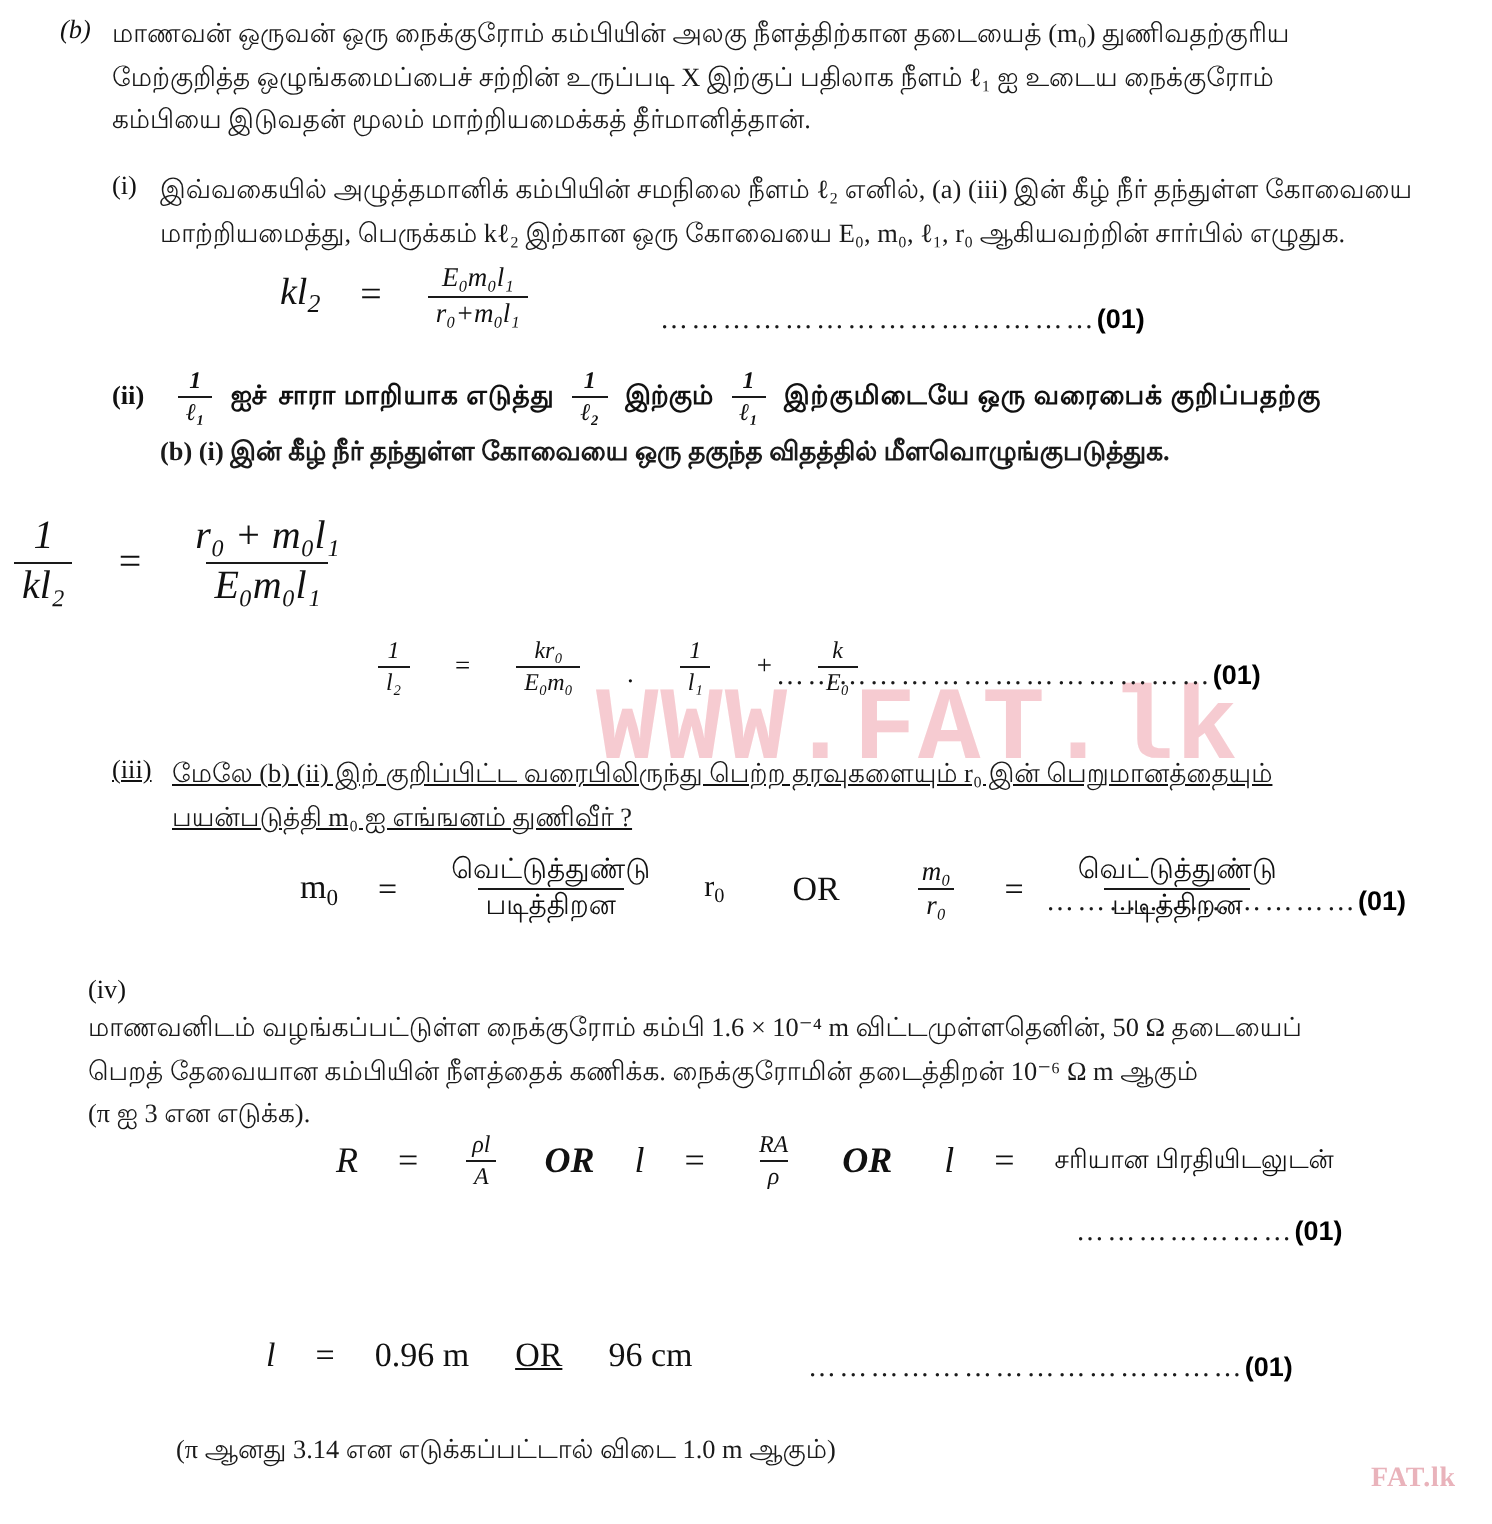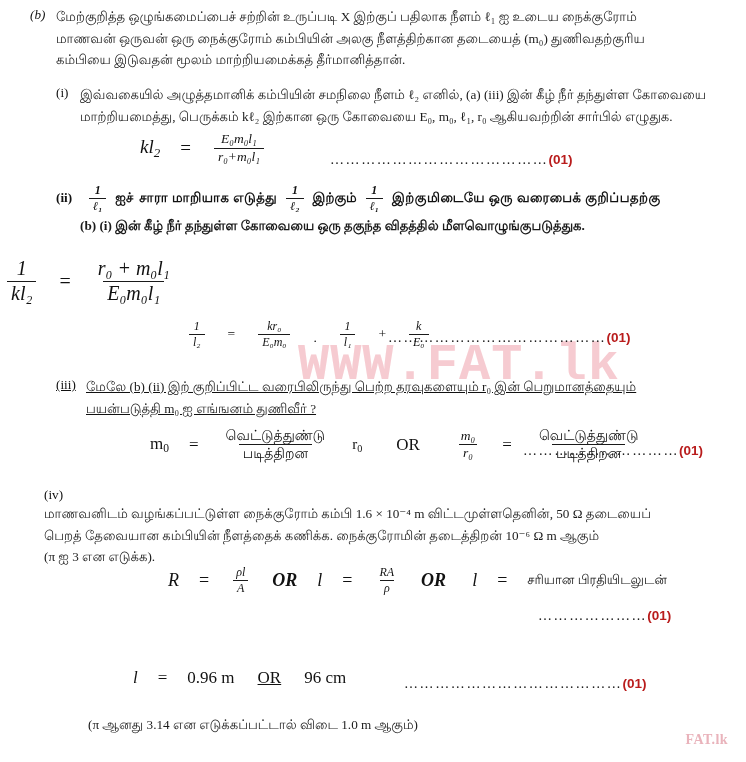--- a/index.html
+++ b/index.html
@@ -104,21 +104,21 @@
     font-family: "Liberation Serif", serif;
     font-size: 14px;
     letter-spacing: 1.6px;
     color: #1a1a1a;
     white-space: nowrap;
   }
   .mark {
     font-family: "Liberation Sans", sans-serif;
     font-weight: bold;
     font-size: 13.5px;
-    color: #b91c1c;
+    color: #000000;
     letter-spacing: 0;
   }
   .dotline { display: inline-flex; align-items: baseline; }
 
   .tam-inline { font-family: "Liberation Serif", serif; font-size: 13.2px; }
   .u { text-decoration: underline; }
 </style>
 </head>
 <body>
 
@@ -126,22 +126,22 @@
 
   <div class="wm-main">WWW.FAT.lk</div>
   <div class="wm-corner">FAT.lk</div>
 
   <div class="layer">
 
     <div class="blk" style="left:30px; top:6px; width:690px;">
       <div style="display:flex; align-items:flex-start;">
         <div class="lbl it" style="width:26px; flex:none; padding-top:1px;">(b)</div>
         <div style="flex:1;">
+          <div class="tam">மாணவன் ஒருவன் ஒரு நைக்குரோம் கம்பியின் அலகு நீளத்திற்கான தடையைத் (m₀) துணிவதற்குரிய</div>
           <div class="tam">மேற்குறித்த ஒழுங்கமைப்பைச் சற்றின் உருப்படி X இற்குப் பதிலாக நீளம் ℓ₁ ஐ உடைய நைக்குரோம்</div>
-          <div class="tam">மாணவன் ஒருவன் ஒரு நைக்குரோம் கம்பியின் அலகு நீளத்திற்கான தடையைத் (m₀) துணிவதற்குரிய</div>
           <div class="tam">கம்பியை இடுவதன் மூலம் மாற்றியமைக்கத் தீர்மானித்தான்.</div>
         </div>
       </div>
     </div>
 
     <div class="blk" style="left:56px; top:84px; width:664px;">
       <div style="display:flex; align-items:flex-start;">
         <div class="lbl" style="width:24px; flex:none; padding-top:1px;">(i)</div>
         <div style="flex:1;">
           <div class="tam">இவ்வகையில் அழுத்தமானிக் கம்பியின் சமநிலை நீளம் ℓ₂ எனில், (a) (iii) இன் கீழ் நீர் தந்துள்ள கோவையை</div>

